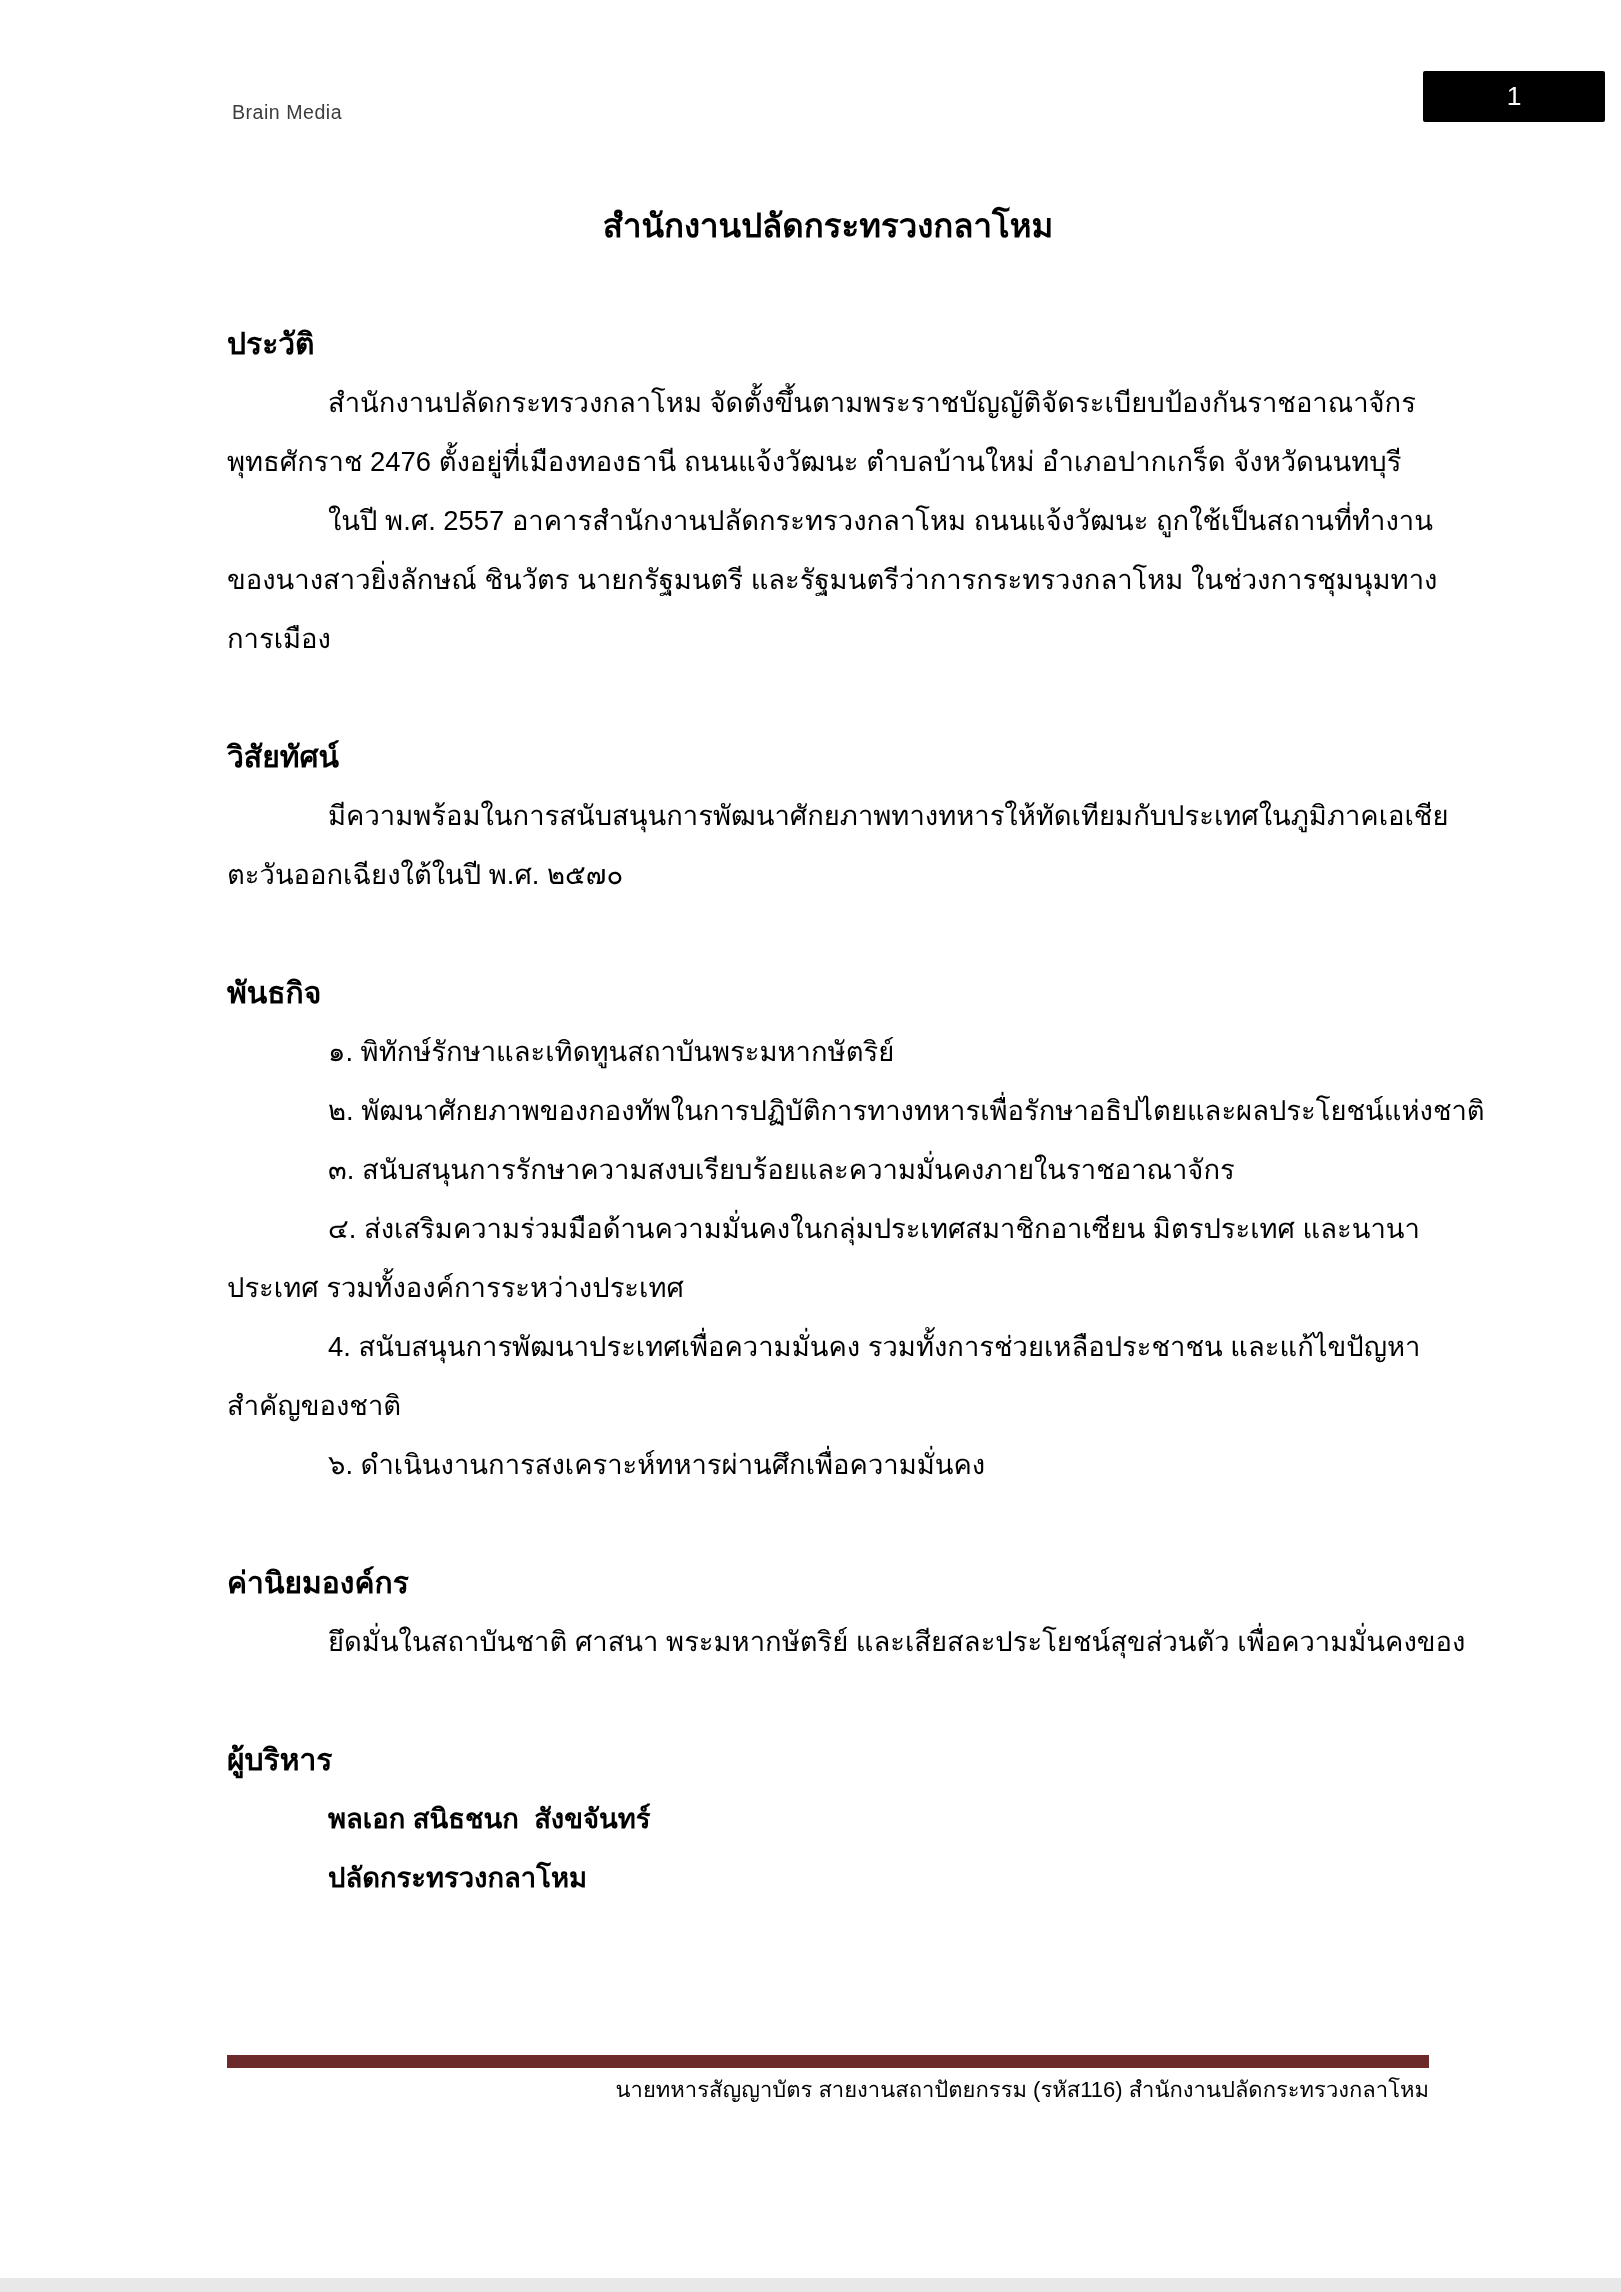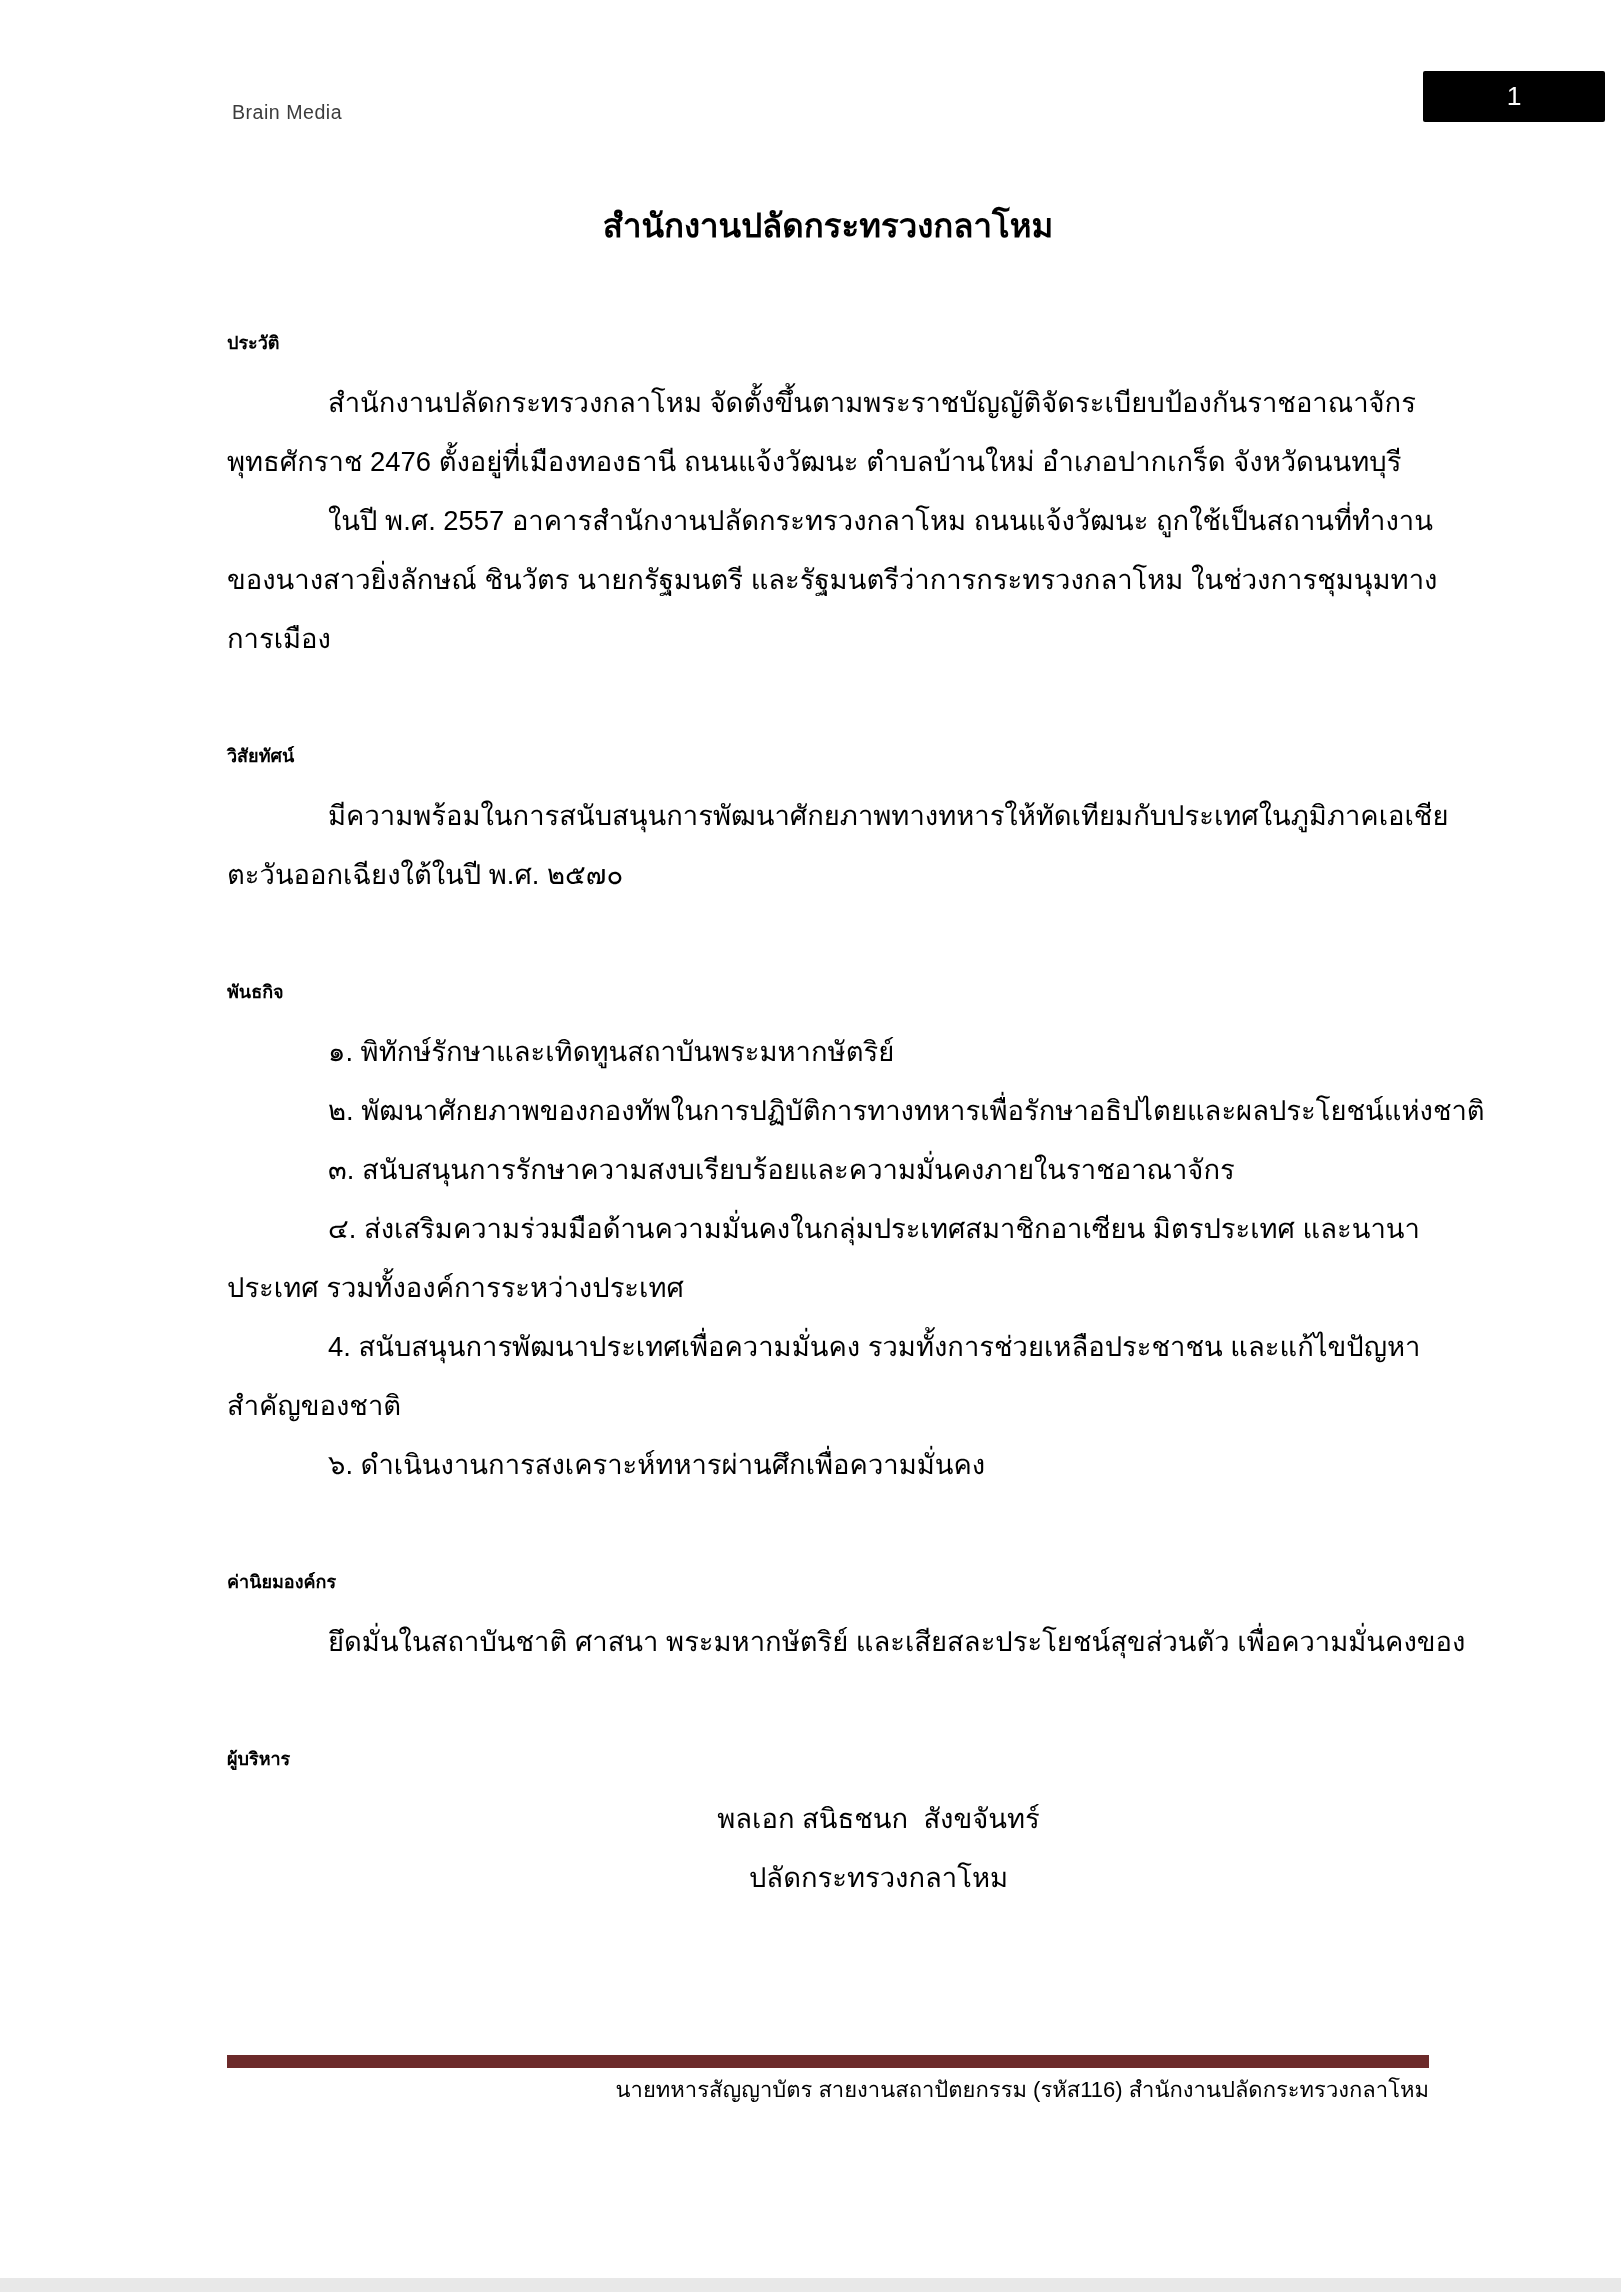--- a/index.html
+++ b/index.html
@@ -50,31 +50,31 @@
     text-align: center;
     font-weight: bold;
     font-size: 33px;
     white-space: nowrap;
   }
   .heading {
     height: 59px;
     line-height: 59px;
     margin-top: 59px;
     font-weight: bold;
-    font-size: 18px;
+    font-size: 30px;
     white-space: pre;
   }
   .line {
     height: 59px;
     line-height: 59px;
     font-size: 27.4px;
     white-space: pre;
   }
   .indent { padding-left: 101px; }
-  .bold { font-weight: normal; text-align: center; }
+  .bold { font-weight: bold; }
   .footer-bar {
     position: absolute;
     left: 227px;
     top: 2055px;
     width: 1202px;
     height: 12.7px;
     background: #6c2a2a;
   }
   .footer-text {
     position: absolute;

